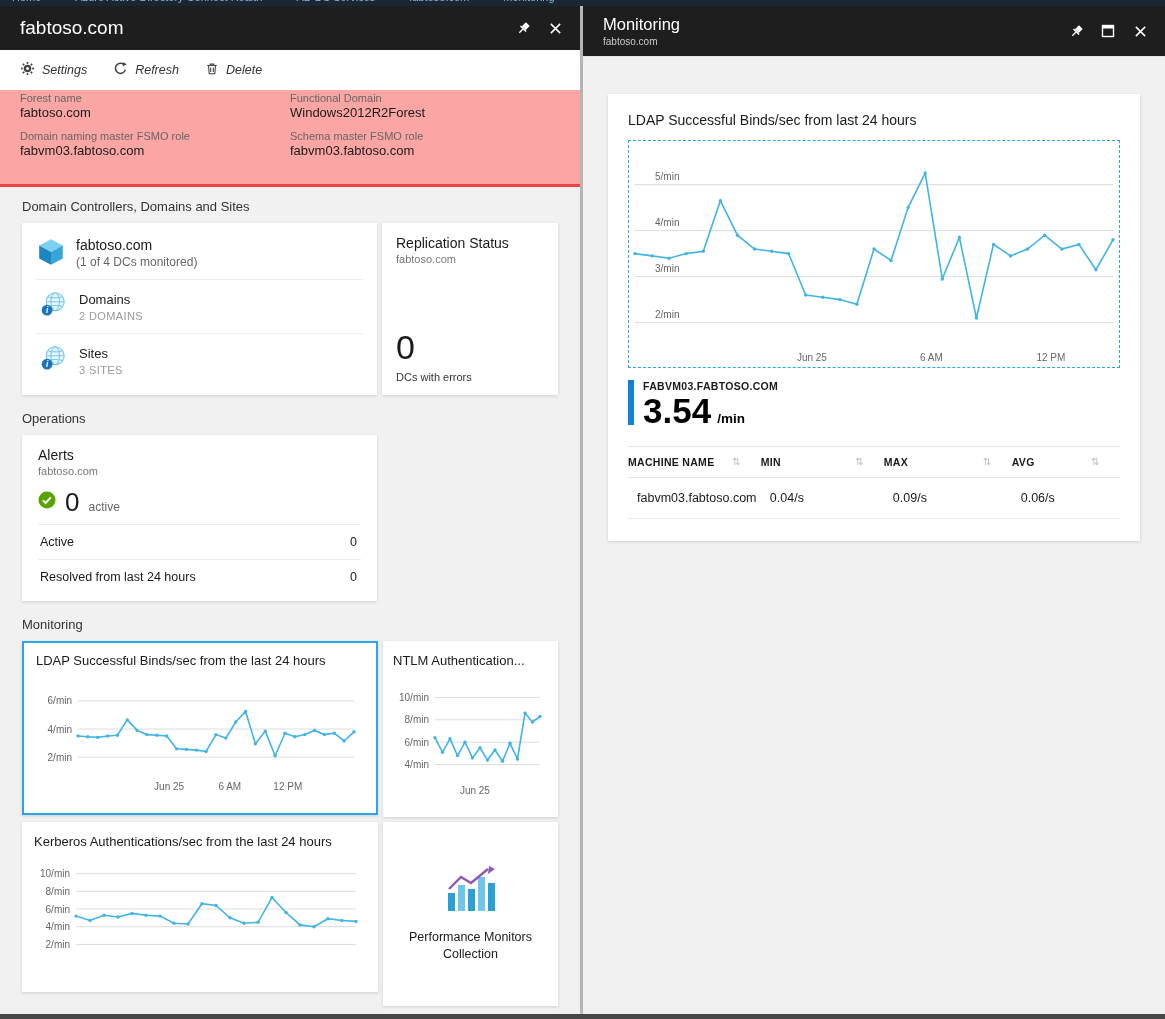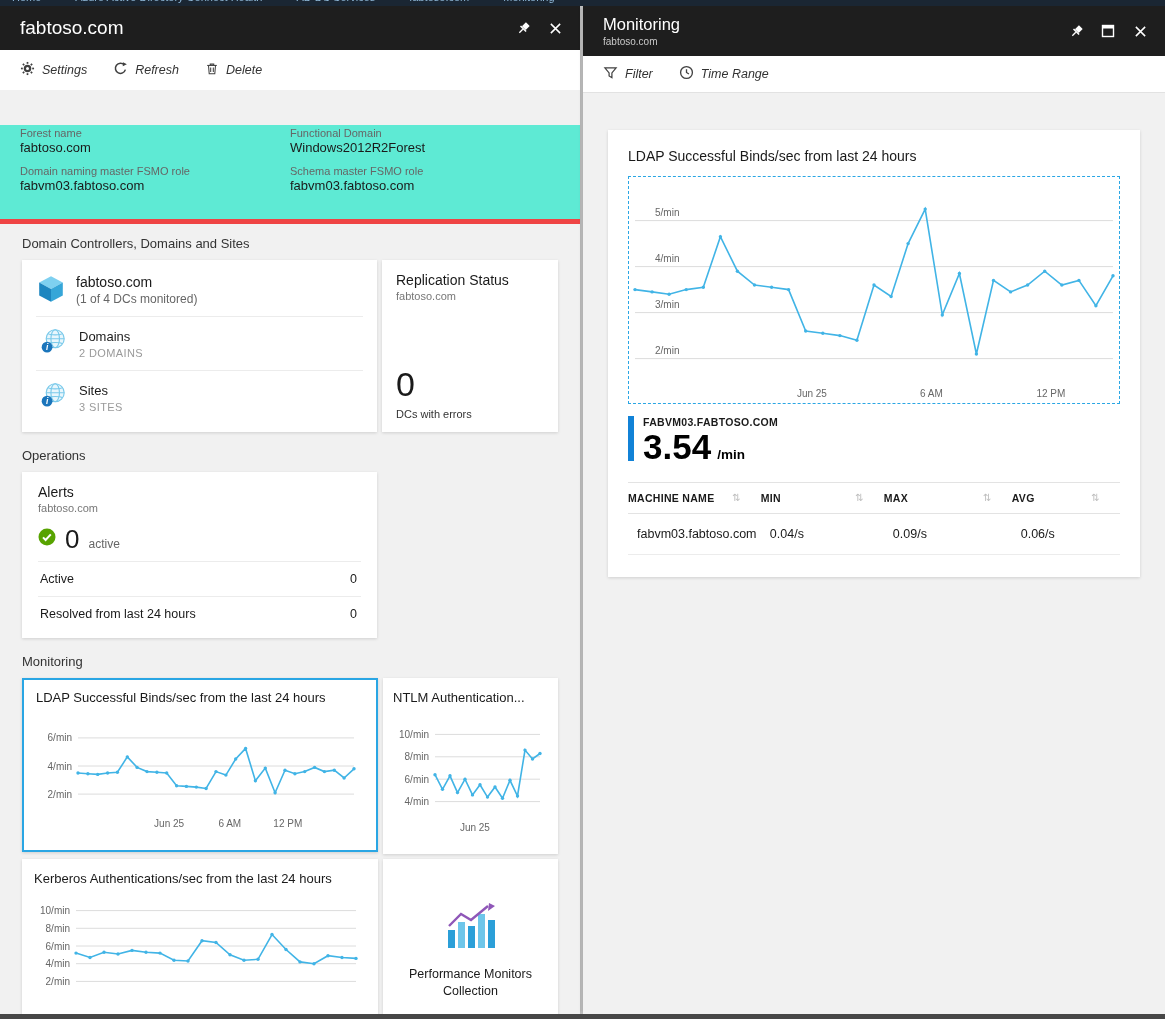--- a/index.html
+++ b/index.html
@@ -24,27 +24,27 @@
   .header-icons { margin-left:auto; display:flex; gap:6px; }
   .hicon { width:26px; height:26px; display:flex; align-items:center; justify-content:center; cursor:pointer; }
 
   .toolbar { background:#fff; display:flex; align-items:center; gap:26px; padding:0 20px; flex:0 0 40px; }
   .blade-right .toolbar { flex:0 0 36px; }
   .tool { display:flex; align-items:center; gap:7px; font-size:12.5px; color:#333; cursor:pointer;font-style:italic; }
 
   .ess-header { background:#fff; display:flex; align-items:center; padding:0 20px; flex:0 0 34px; font-size:13px; color:#333; }
   .ess-chevron { margin-left:9px; display:flex; }
   .ess-icons { margin-left:auto; display:flex; gap:18px; align-items:center; }
-  .ess-grid { background:#5eead4; display:flex; padding:2px 20px 16px;margin-top:35px; }
+  .ess-grid { background:#fca5a5; display:flex; padding:2px 20px 16px; }
   .ess-col { width:50%; }
   .ess-field { margin-bottom:10px; }
   .ess-label { font-size:11px; color:#666; }
   .ess-value { font-size:13px; color:#1a1a1a; margin-top:1px; }
 
-  .blade-body { flex:1; background:#f1f1f1; border-top:5px solid #ef4444; padding:10px 22px 0; overflow:hidden; }
+  .blade-body { flex:1; background:#f1f1f1; border-top:3px solid #ef4444; padding:10px 22px 0; overflow:hidden; }
   .section { margin-top:2px; }
   .section + .section { margin-top:16px; }
   .section-heading { font-size:13px; color:#333; margin-bottom:9px; }
   .card { background:#fff; box-shadow:0 1px 3px rgba(0,0,0,.14); }
   .cards-row { display:flex; gap:5px; align-items:flex-start; }
 
   .forest-card { width:355px; height:172px; padding:8px 14px 0; cursor:pointer; }
   .fc-head { display:flex; gap:10px; align-items:flex-start; padding:6px 0 8px; }
   .fc-title { font-size:14px; color:#1a1a1a; }
   .fc-sub { font-size:12px; color:#666; margin-top:2px; }
@@ -442,39 +442,20 @@
             </svg>
         </div>
         <div class="hicon">
           <svg width="13" height="13" viewBox="0 0 14 14">
               <path d="M2 2l10 10M12 2L2 12" stroke="#fff" stroke-width="1.6"></path>
             </svg>
         </div>
       </div>
     </div>
 
-    <div class="toolbar">
-      <div class="tool">
-        <span>
-          <svg width="15" height="15" viewBox="0 0 16 16">
-              <path d="M2 3h12L9.5 8.5V13.5l-3-1.8V8.5z" fill="none" stroke="#404040" stroke-width="1.3"></path>
-            </svg>
-        </span>
-        <span>Filter</span>
-      </div>
-      <div class="tool">
-        <span>
-          <svg width="15" height="15" viewBox="0 0 16 16">
-              <circle cx="8" cy="8" r="6.3" fill="none" stroke="#404040" stroke-width="1.4"></circle>
-              <path d="M8 4.5V8l2.6 1.6" stroke="#404040" stroke-width="1.4" fill="none"></path>
-            </svg>
-        </span>
-        <span>Time Range</span>
-      </div>
-    </div>
 
     <div class="rb-body">
       <div class="chart-card">
         <div class="cc-title">LDAP Successful Binds/sec from last 24 hours</div>
         <div class="chart-box big-chart"><svg width="490" height="226" font-family="Liberation Sans, sans-serif">
               <line x1="6" y1="181.6" x2="484" y2="181.6" stroke="#dcdcdc" stroke-width="1"></line>
               <text x="26" y="176.6" font-size="10" fill="#666">2/min</text>
               <line x1="6" y1="135.6" x2="484" y2="135.6" stroke="#dcdcdc" stroke-width="1"></line>
               <text x="26" y="130.6" font-size="10" fill="#666">3/min</text>
               <line x1="6" y1="89.6" x2="484" y2="89.6" stroke="#dcdcdc" stroke-width="1"></line>

